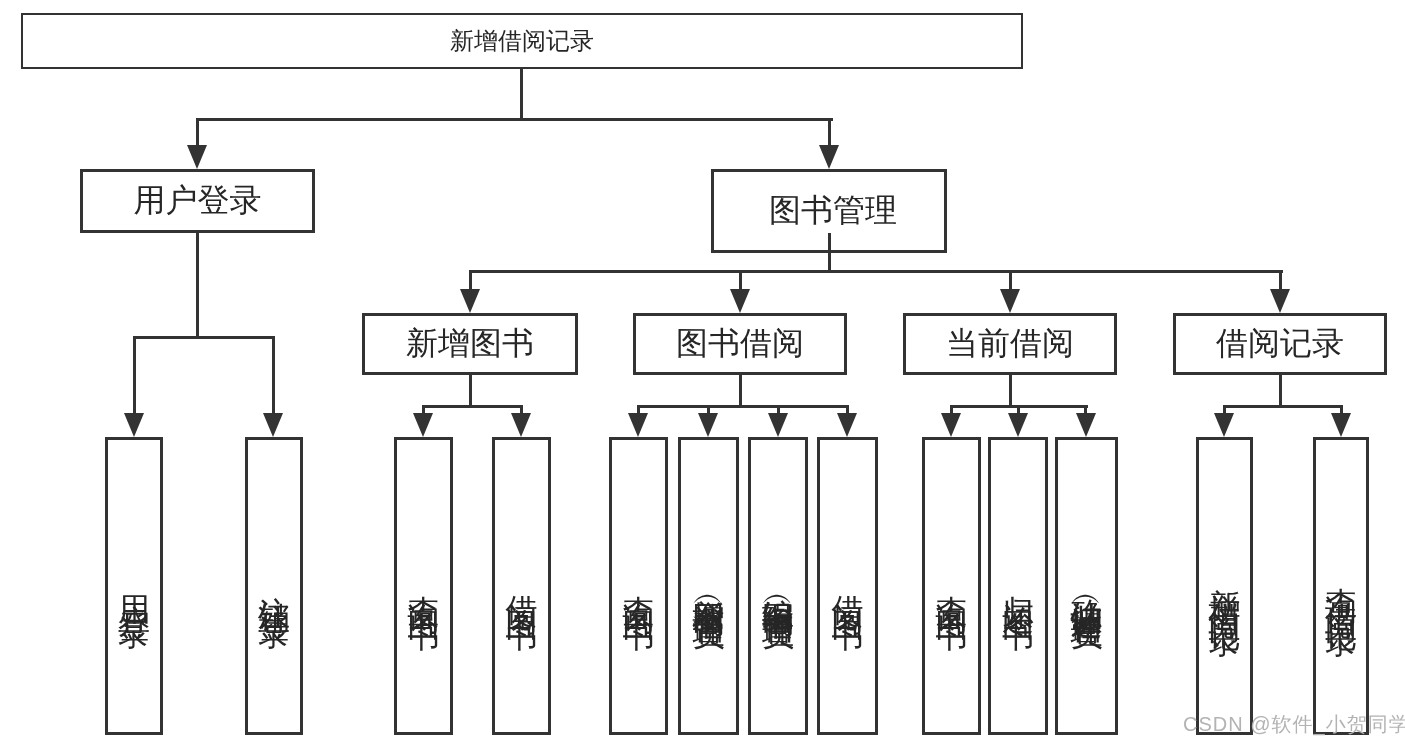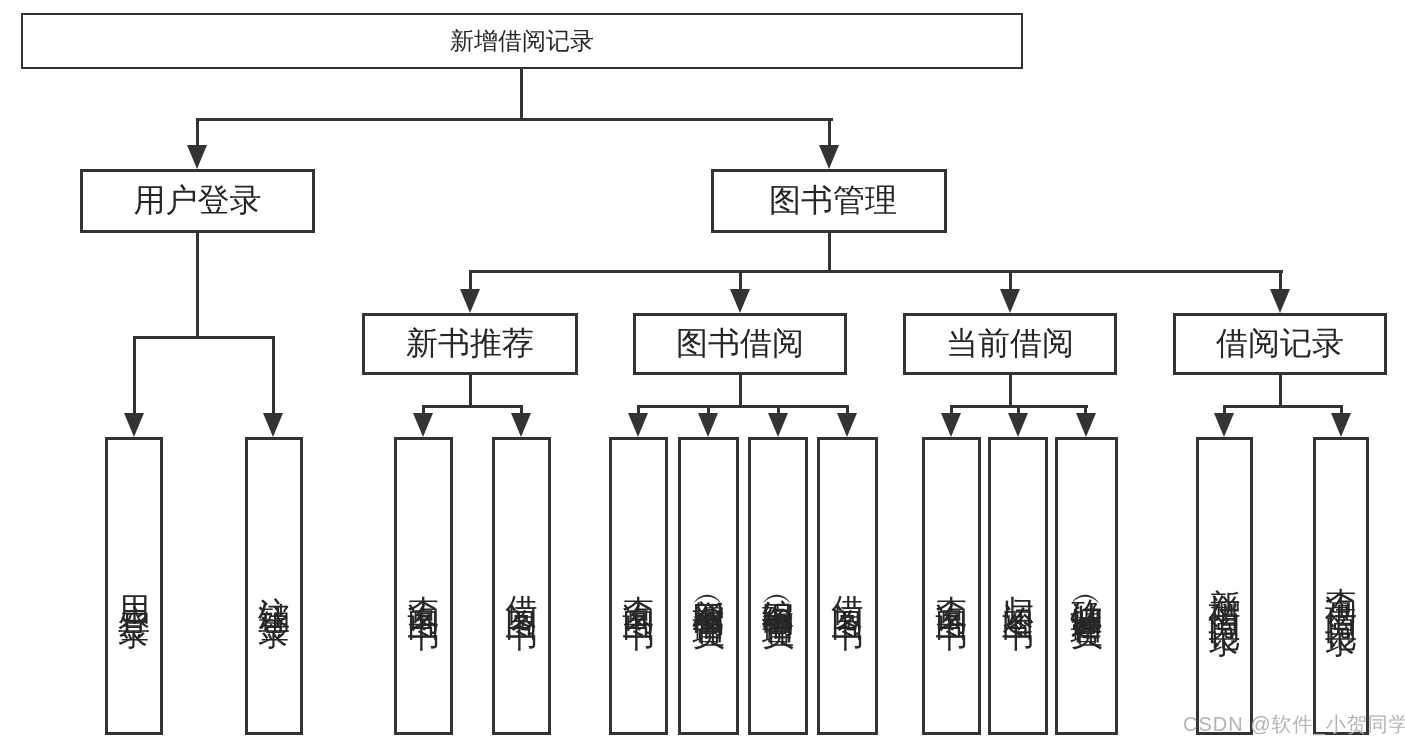--- a/index.html
+++ b/index.html
@@ -54,26 +54,26 @@
 
 <div class="canvas">
 
   <div class="node thin" style="left:21px; top:13px; width:1002px; height:56px; font-size:24px;">
     <span>新增借阅记录</span>
   </div>
 
   <div class="node" style="left:80px; top:169px; width:235px; height:64px;">
     <span>用户登录</span>
   </div>
-  <div class="node" style="left:711px; top:169px; width:236px; height:64px;padding-left:8px;">
+  <div class="node" style="left:711px; top:169px; width:236px; height:84px;padding-left:8px;">
     <span>图书管理</span>
   </div>
 
   <div class="node" style="left:362px; top:313px; width:216px; height:62px;">
-    <span>新书推荐</span>
+    <span>新增图书</span>
   </div>
   <div class="node" style="left:633px; top:313px; width:214px; height:62px;">
     <span>图书借阅</span>
   </div>
   <div class="node" style="left:903px; top:313px; width:214px; height:62px;">
     <span>当前借阅</span>
   </div>
   <div class="node" style="left:1173px; top:313px; width:214px; height:62px;">
     <span>借阅记录</span>
   </div>

